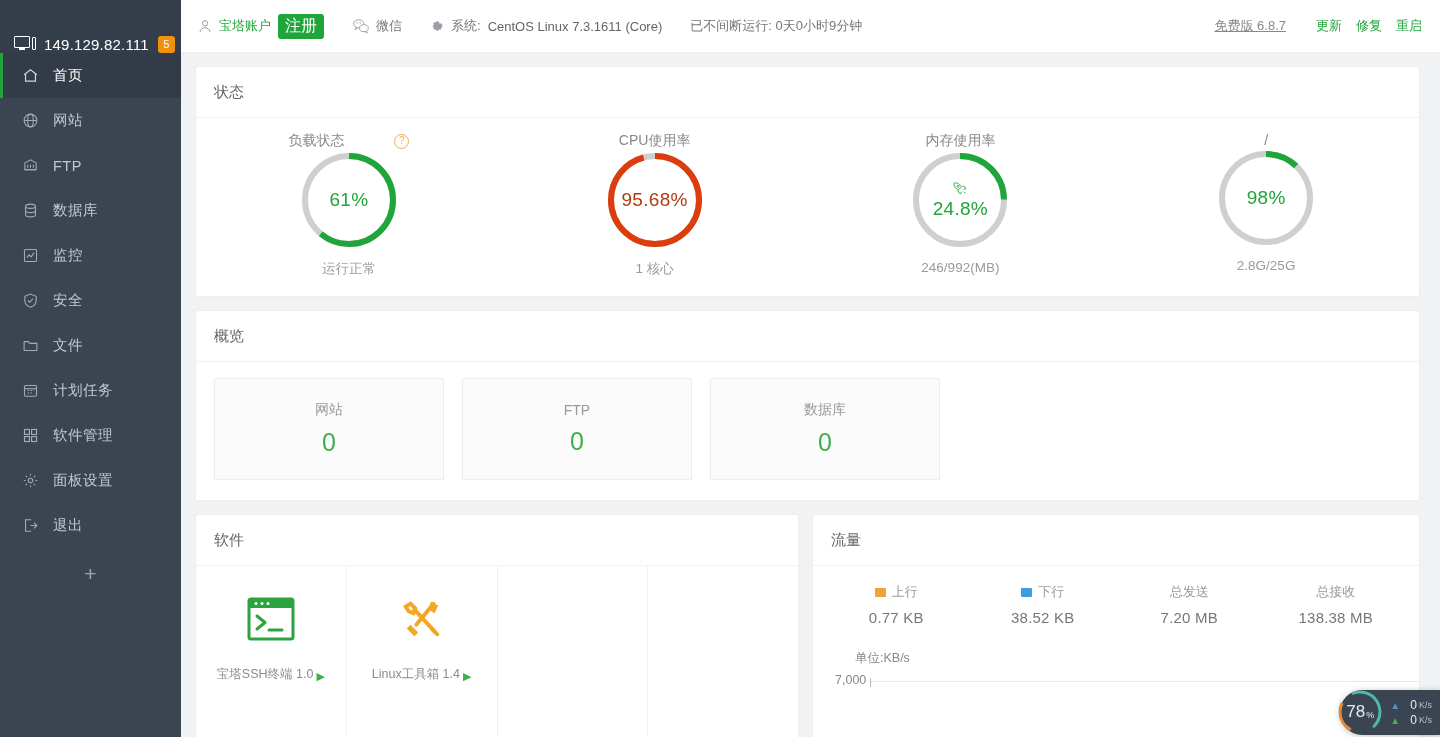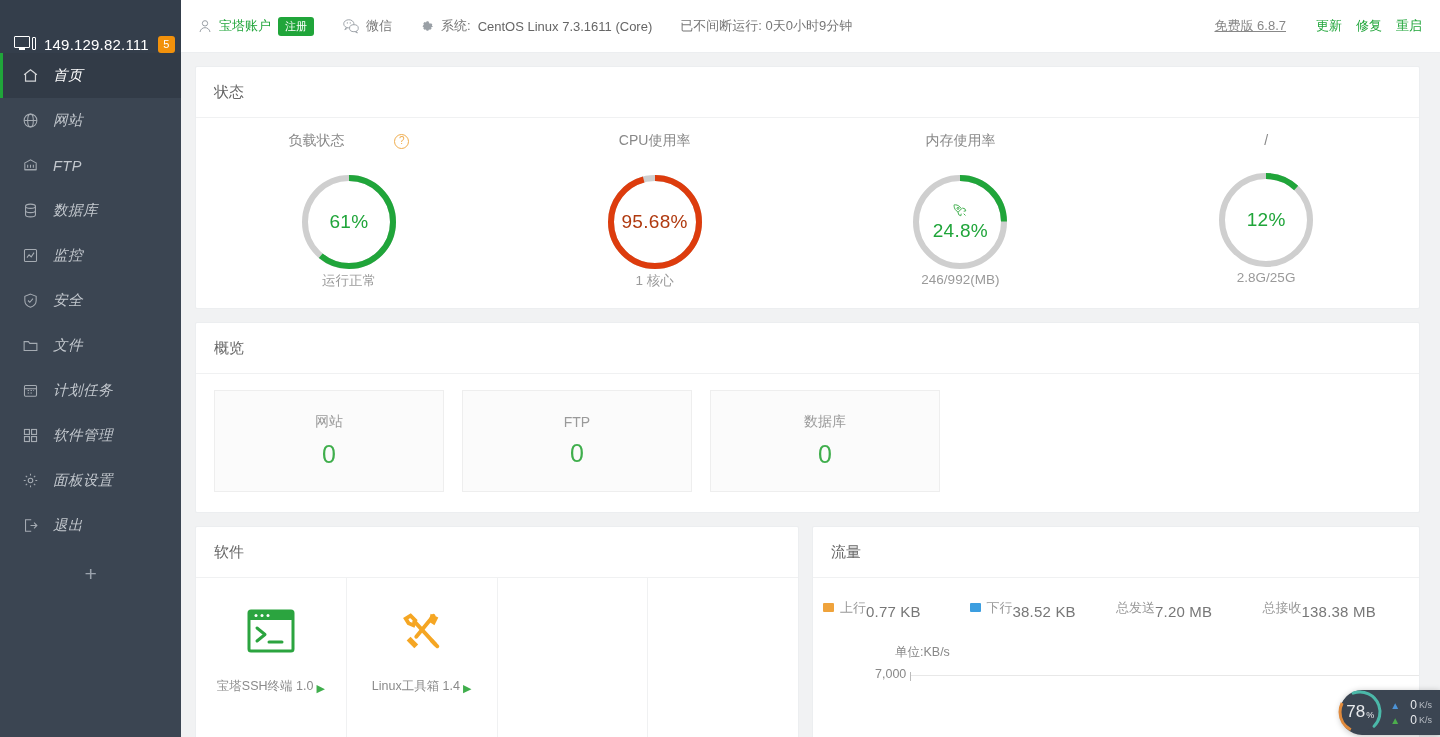--- a/index.html
+++ b/index.html
@@ -35,21 +35,21 @@
   .sb-ip { font-size: 15px; letter-spacing: .2px; color: #fff; white-space: nowrap; }
   .sb-badge {
     margin-left: 9px;
     background: #f2910b; color: #fff;
     font-size: 11px;
     min-width: 17px; height: 17px; line-height: 17px;
     text-align: center; border-radius: 3px;
     padding: 0 3px;
   }
 
-  .sb-menu { padding-top: 0; font-style: italic; }
+  .sb-menu { padding-top: 0; }
   .sb-item {
     height: 45px;
     display: flex; align-items: center;
     padding-left: 22px;
     color: #c3c8ce;
     font-size: 14.5px;
     cursor: pointer;
     position: relative;
   }
   .sb-item.active { background: #323b47; color: #fff; }
@@ -74,21 +74,21 @@
     background: #fff;
     border-bottom: 1px solid #eceef0;
     display: flex; align-items: center;
     padding: 0 18px 0 16px;
     font-size: 13px; color: #777;
   }
   .tb-group { display: flex; align-items: center; margin-right: 28px; white-space: nowrap; }
   .tb-ico { margin-right: 6px; display: inline-flex; align-items: center; color: #9aa0a6; }
   .tb-link { color: #20a53a; cursor: pointer; }
   .tb-reg {
-    background: #20a53a; color: #fff; font-size: 11px;
+    background: #20a53a; color: #fff; font-size: 16px;
     padding: 2px 7px; border-radius: 3px; margin-left: 7px; cursor: pointer;
   }
   .tb-lbl { color: #777; }
   .tb-val { color: #666; margin-left: 7px; }
   .tb-spacer { flex: 1; }
   .tb-right { display: flex; align-items: center; font-size: 13px; }
   .tb-ver { color: #888; margin-right: 16px; white-space: nowrap; text-decoration: underline; }
   .tb-act { color: #20a53a; margin-left: 14px; cursor: pointer; }
 
   .content {
@@ -107,37 +107,37 @@
     height: 51px;
     display: flex; align-items: center;
     padding: 16px 18px;
     border-bottom: 1px solid #f0f1f2;
     font-size: 15px; color: #666;
   }
 
   
   .gauges { display: flex; padding: 14px 0 18px 0; }
   .gauge-cell { flex: 1; display: flex; flex-direction: column; align-items: center; }
-  .g-title { font-size: 14px; color: #888; margin-bottom: 22px; display: flex; align-items: center; gap: 44px; }
+  .g-title { font-size: 14px; color: #888; margin-bottom: 0; display: flex; align-items: center; gap: 44px; }
   .g-help {
     display: inline-flex; align-items: center; justify-content: center;
     width: 15px; height: 15px; border-radius: 50%;
     border: 1px solid #f0ad4e; color: #f0ad4e;
     font-size: 10px; margin-left: 6px; cursor: pointer; line-height: 1;
   }
   .g-ring { position: relative; width: 100px; height: 100px; }
   .g-ring svg { display: block; transform: rotate(-90deg); }
   .g-center {
     position: absolute; inset: 0;
     display: flex; flex-direction: column; align-items: center; justify-content: center;
     font-size: 19px; color: #20a53a; letter-spacing: .3px;
   }
   .g-center.danger { color: #b03a10; }
   .g-rocket { color: #3fae4c; margin-bottom: 1px; display: block; }
-  .g-sub { font-size: 13.5px; color: #9a9a9a; margin-top: 0; }
+  .g-sub { font-size: 13.5px; color: #9a9a9a; margin-top: 10px; }
 
   
   .ov-row { display: flex; padding: 16px 18px 20px 18px; gap: 18px; }
   .ov-card {
     flex: 0 0 230px;
     height: 102px;
     border: 1px solid #eeeeee;
     background: #fbfbfb;
     display: flex; flex-direction: column; align-items: center; justify-content: center;
     cursor: pointer;
@@ -157,26 +157,26 @@
     display: flex; flex-direction: column; align-items: center;
     padding-top: 26px;
     cursor: pointer;
   }
   .soft-cell:last-child { border-right: none; }
   .soft-ico { width: 54px; height: 54px; display: flex; align-items: center; justify-content: center; margin-bottom: 20px; }
   .soft-name { font-size: 12.5px; color: #8b8b8b; display: flex; align-items: flex-end; }
   .soft-play { color: #3fae4c; margin-left: 3px; font-size: 11px; }
 
   .flow-stats { display: flex; padding: 17px 10px 0 10px; }
-  .flow-cell { flex: 1; display: flex; align-items: center; }
+  .flow-cell { flex: 1; display: flex; flex-direction: column; align-items: center; }
   .flow-lbl { font-size: 13px; color: #999; display: flex; align-items: center; }
   .flow-dot { width: 11px; height: 9px; border-radius: 1px; margin-right: 6px; display: inline-block; }
   .flow-val { font-size: 15px; color: #777; margin-top: 8px; letter-spacing: .2px; }
 
-  .flow-chart { position: relative; margin-top: 24px; padding-left: 22px; margin-left: 40px; }
+  .flow-chart { position: relative; margin-top: 24px; padding-left: 22px; }
   .flow-unit { font-size: 12.5px; color: #888; margin-bottom: 6px; padding-left: 20px; }
   .flow-axis { display: flex; align-items: flex-start; }
   .flow-ytick { font-size: 12.5px; color: #888; margin-right: 4px; white-space: nowrap; }
   .flow-gridline { flex: 1; height: 1px; background: #e8e8e8; margin-top: 8px; position: relative; }
   .flow-gridline::before {
     content: ""; position: absolute; left: 0; top: -3px; width: 1px; height: 9px; background: #bbb;
   }
 
   
   .float-mon {
@@ -440,21 +440,21 @@
 
           <div class="gauge-cell">
             <div class="g-title">
               <span>/</span>
             </div>
             <div class="g-ring">
               <svg width="100" height="100" viewBox="0 0 100 100">
                 <circle cx="50" cy="50" r="44" fill="none" stroke="#cfcfcf" stroke-width="6"></circle>
                 <circle class="arc" cx="50" cy="50" r="44" fill="none" stroke="#20a53a" stroke-width="6" stroke-linecap="butt" stroke-dasharray="33.17521842190821 276.46015351590177"></circle>
               </svg>
-              <div class="g-center">12%</div>
+              <div class="g-center">98%</div>
             </div>
             <div class="g-sub">2.8G/25G</div>
           </div>
 
         </div>
       </section>
 
       <section class="panel">
         <div class="panel-head">概览</div>
         <div class="ov-row">

